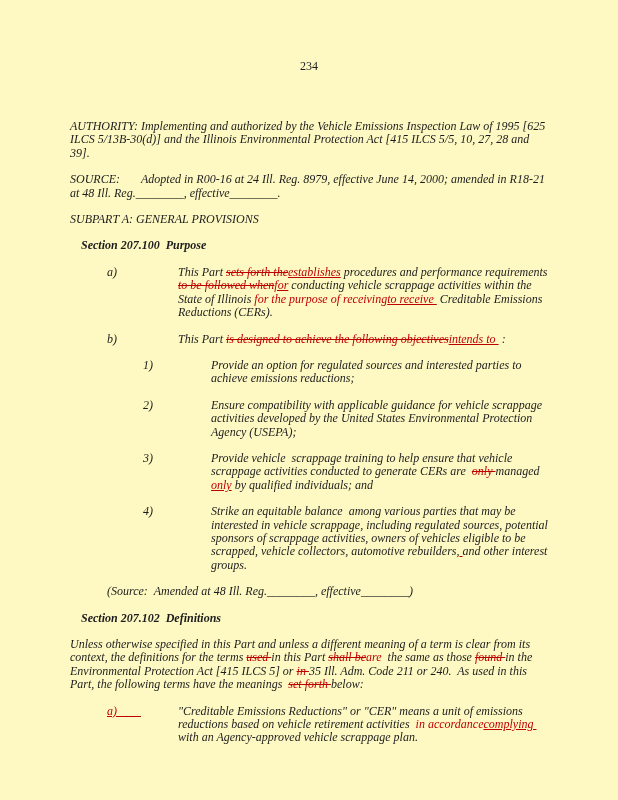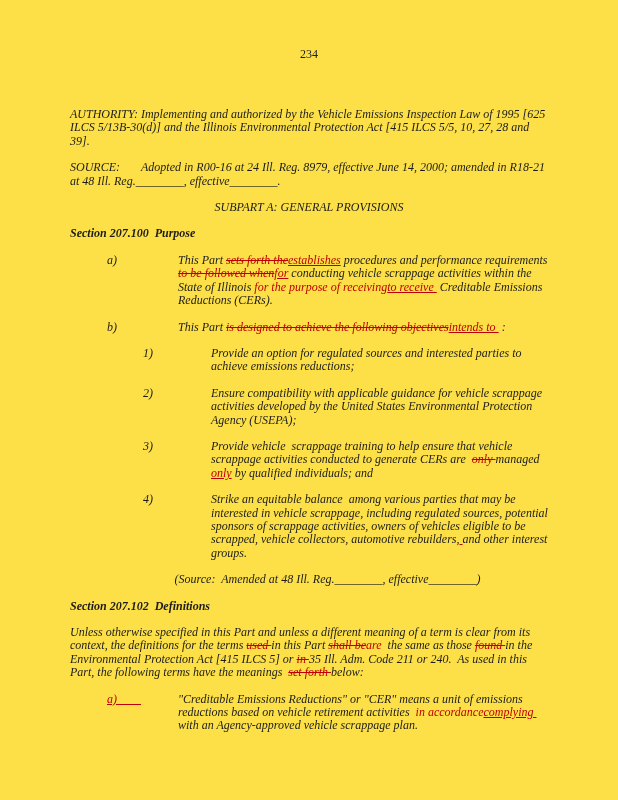--- a/index.html
+++ b/index.html
@@ -1,38 +1,38 @@
 <!DOCTYPE html>
 <html><head>
 <meta charset="utf-8">
 <style>
   html,body{margin:0;padding:0;background:#ffffff;}
   .page{
     position:relative;
     width:618px;height:800px;
     box-sizing:border-box;
-    background:#fde047;
+    background:#fef9c3;
     color:#1c1c1c;
     font-family:"Liberation Serif","DejaVu Serif",serif;
     font-size:12px;line-height:13.4px;
-    padding:21px 70px 0 70px;
+    padding:33px 70px 0 70px;
     white-space:pre-wrap;
     overflow:hidden;
   }
   .page-number{text-align:center;margin:0 0 20px 0;}
   .blk{margin:0 0 13px 0;font-style:italic;}
-  .center{text-align:center;margin-top:10px;}
-  .heading{font-weight:bold;}
+  .center{margin-top:10px;}
+  .heading{font-weight:bold;margin-left:11px;}
   .item{display:flex;}
   .l1{margin-left:37px;}
   .l2{margin-left:73px;}
   .l1 > .lbl{flex:0 0 36px;}
   .l2 > .lbl{flex:0 0 33px;}
   .txt{flex:1 1 auto;margin-left:35px;}
-  .src{margin-left:37px;text-align:center;}
+  .src{margin-left:37px;}
   .seg-del{color:#bf0000;text-decoration:line-through;}
   .seg-ins{color:#bf0000;text-decoration:underline;}
   .seg-red{color:#bf0000;}
   .lbl.seg-ins{text-decoration:underline;}
 </style>
 </head>
 <body>
 
 <div class="page">
   <div class="page-number">234</div>

